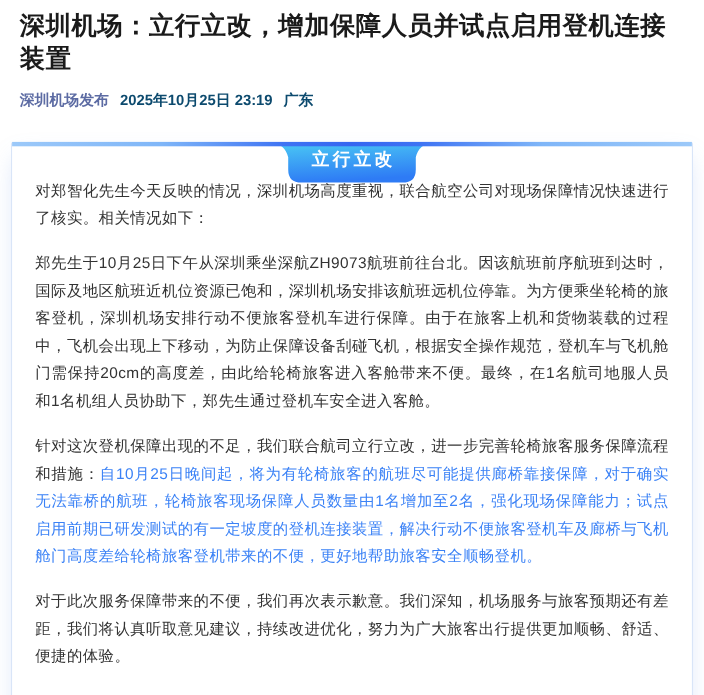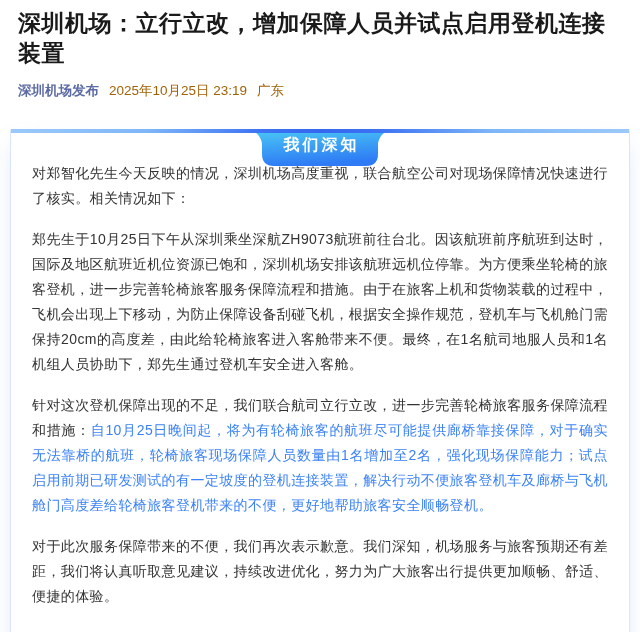--- a/index.html
+++ b/index.html
@@ -25,21 +25,21 @@
     display: flex;
     gap: 10px;
     font-size: 13.5px;
   }
   .publisher-link {
     color: #5c6ba3;
     font-weight: 700;
     text-decoration: none;
     cursor: pointer;
   }
-  .publish-time, .publish-location { color: #a16207; font-weight: 400; }
+  .publish-time, .publish-location { color: #0c4a6e; font-weight: 700; }
 
   
   .notice-card {
     position: relative;
     margin: 29px 10px 0 10px;
     width: 620px;
     height: 529px;
     background: #ffffff;
     border: 1px solid #d9e5f8;
     border-top: none;
@@ -112,24 +112,24 @@
     <div class="badge-wrap">
       <svg width="150" height="38" viewBox="0 0 150 38">
         <defs>
           <linearGradient id="badgeGrad" x1="0" y1="0" x2="0.25" y2="1">
             <stop offset="0" stop-color="#4bcbf4"></stop>
             <stop offset="1" stop-color="#2e7bf5"></stop>
           </linearGradient>
         </defs>
         <path d="M0,0 C10,1 15,6 17,14 L17,25 Q17,37 29,37 L121,37 Q133,37 133,25 L133,14 C135,6 140,1 150,0 Z" fill="url(#badgeGrad)"></path>
       </svg>
-      <div class="badge-label">我们深知</div>
+      <div class="badge-label">立行立改</div>
     </div>
 
     <div class="notice-body">
       <p>对郑智化先生今天反映的情况，深圳机场高度重视，联合航空公司对现场保障情况快速进行了核实。相关情况如下：</p>
-      <p>郑先生于10月25日下午从深圳乘坐深航ZH9073航班前往台北。因该航班前序航班到达时，国际及地区航班近机位资源已饱和，深圳机场安排该航班远机位停靠。为方便乘坐轮椅的旅客登机，进一步完善轮椅旅客服务保障流程和措施。由于在旅客上机和货物装载的过程中，飞机会出现上下移动，为防止保障设备刮碰飞机，根据安全操作规范，登机车与飞机舱门需保持20cm的高度差，由此给轮椅旅客进入客舱带来不便。最终，在1名航司地服人员和1名机组人员协助下，郑先生通过登机车安全进入客舱。</p>
+      <p>郑先生于10月25日下午从深圳乘坐深航ZH9073航班前往台北。因该航班前序航班到达时，国际及地区航班近机位资源已饱和，深圳机场安排该航班远机位停靠。为方便乘坐轮椅的旅客登机，深圳机场安排行动不便旅客登机车进行保障。由于在旅客上机和货物装载的过程中，飞机会出现上下移动，为防止保障设备刮碰飞机，根据安全操作规范，登机车与飞机舱门需保持20cm的高度差，由此给轮椅旅客进入客舱带来不便。最终，在1名航司地服人员和1名机组人员协助下，郑先生通过登机车安全进入客舱。</p>
       <p><span>针对这次登机保障出现的不足，我们联合航司立行立改，进一步完善轮椅旅客服务保障流程和措施：</span><span class="highlight-text">自10月25日晚间起，将为有轮椅旅客的航班尽可能提供廊桥靠接保障，对于确实无法靠桥的航班，轮椅旅客现场保障人员数量由1名增加至2名，强化现场保障能力；试点启用前期已研发测试的有一定坡度的登机连接装置，解决行动不便旅客登机车及廊桥与飞机舱门高度差给轮椅旅客登机带来的不便，更好地帮助旅客安全顺畅登机。</span></p>
       <p>对于此次服务保障带来的不便，我们再次表示歉意。我们深知，机场服务与旅客预期还有差距，我们将认真听取意见建议，持续改进优化，努力为广大旅客出行提供更加顺畅、舒适、便捷的体验。</p>
     </div>
   </div>
 
 </div>
 
 </body></html>

